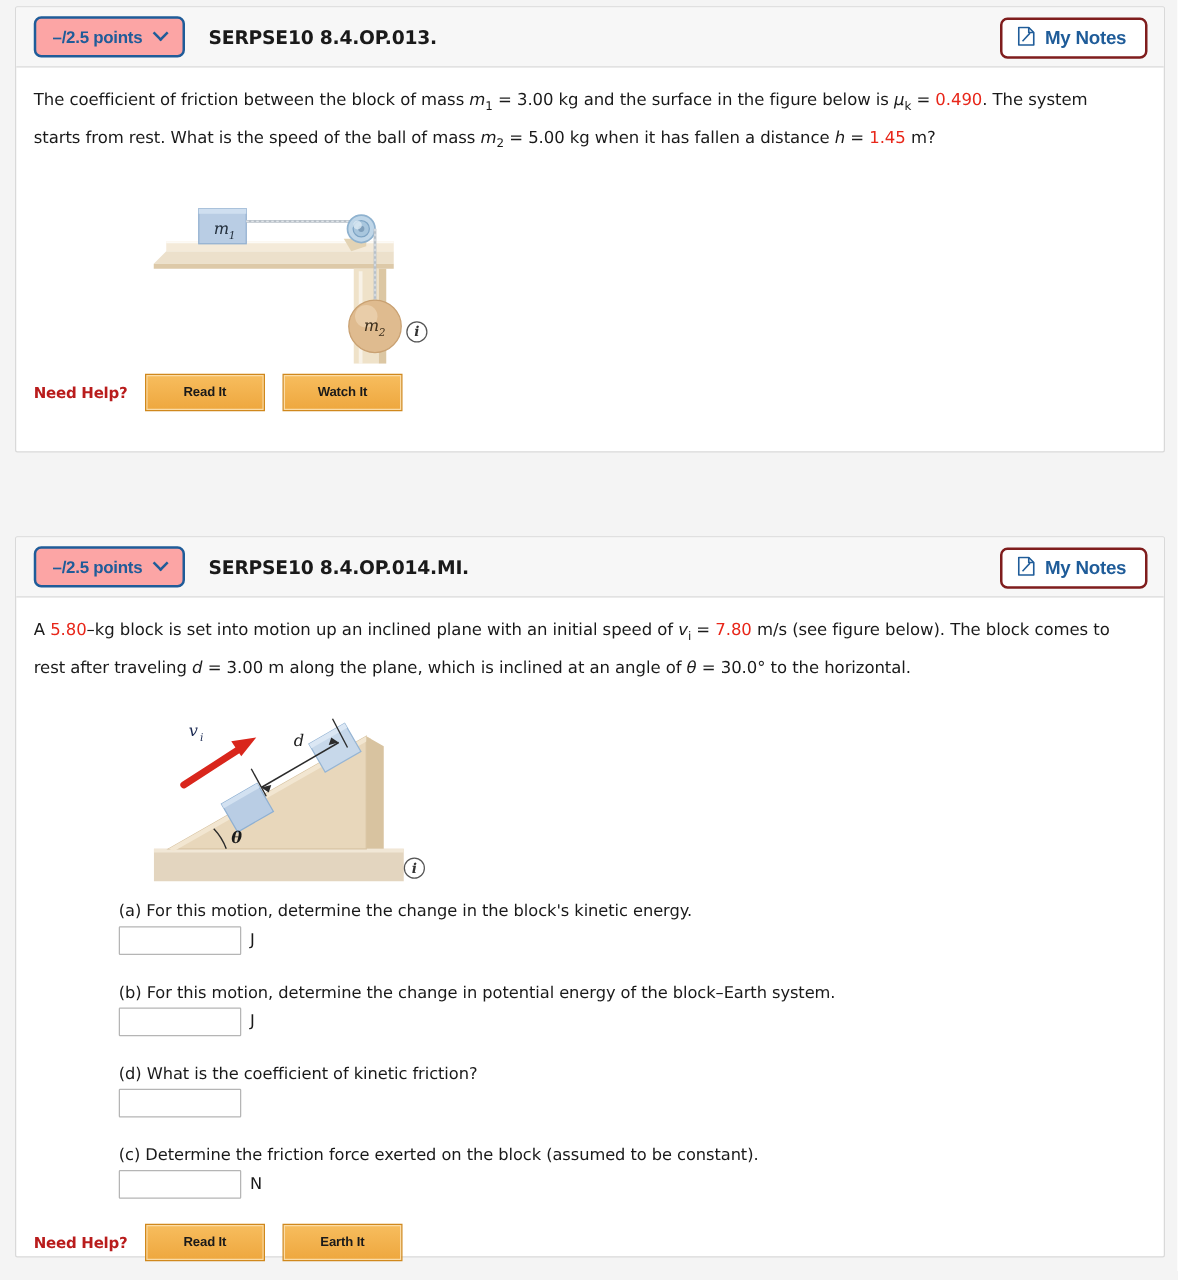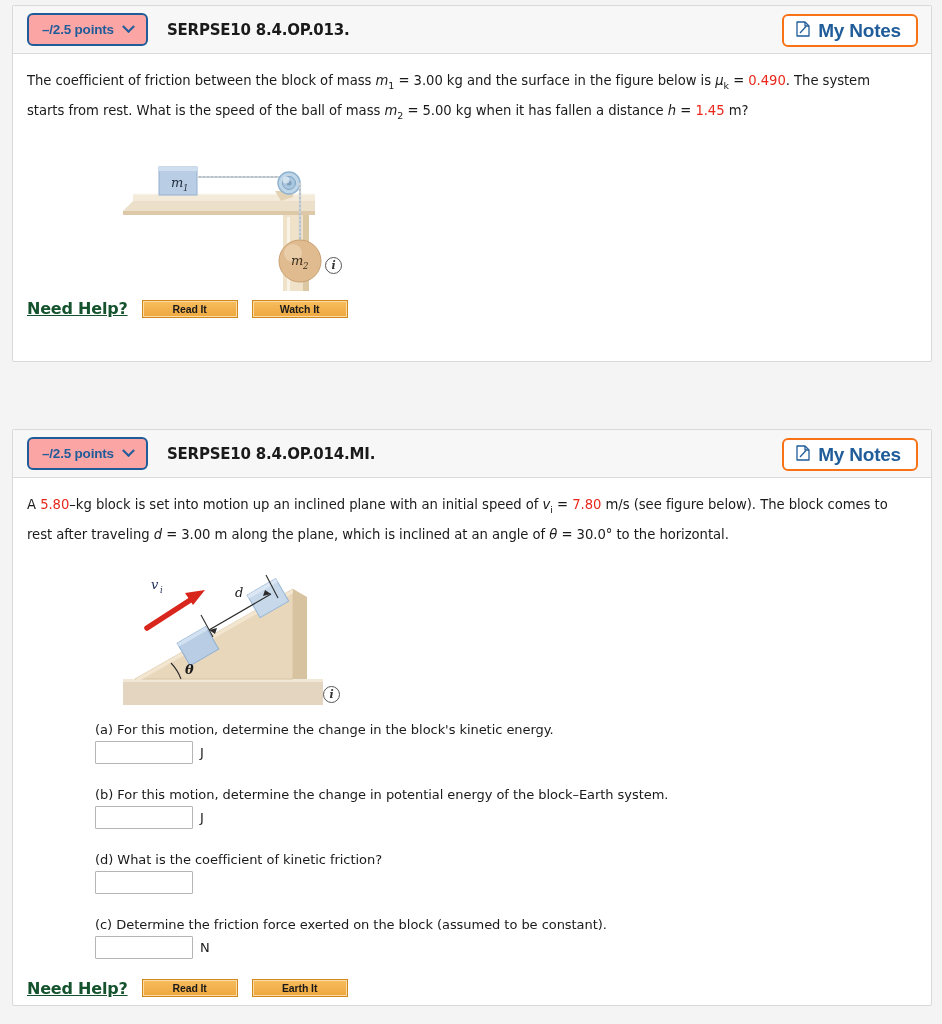--- a/index.html
+++ b/index.html
@@ -74,25 +74,25 @@
 
   .notes-btn {
     position: absolute;
     right: 13px;
     top: 8px;
     display: inline-flex;
     align-items: center;
     gap: 8px;
     height: 33px;
     padding: 0 15px 0 12px;
-    border: 2px solid #f97316;
+    border: 2px solid #7f1d1d;
     border-radius: 6px;
     background: #ffffff;
     color: #1f5c99;
-    font-size: 19px;
+    font-size: 15px;
     font-weight: 700;
     letter-spacing: -0.2px;
     cursor: pointer;
     white-space: nowrap;
   }
 
   .card-body {
     padding: 14px 18px 0 14px;
     position: relative;
   }
@@ -125,29 +125,28 @@
   }
   .unit { font-size: 13px; color: #1a1a1a; }
 
   
   .needhelp {
     display: flex;
     align-items: center;
     gap: 14px;
   }
   .needhelp-label {
-    color: #14532d;
-    font-size: 16px;
+    color: #b91c1c;
+    font-size: 12px;
     font-weight: 700;
     letter-spacing: -0.2px;
-    text-decoration: underline;
   }
   .help-btn {
     width: 96px;
-    height: 18px;
+    height: 30px;
     background: linear-gradient(#f7bd5e, #eea73e);
     border: 1px solid #d0881c;
     box-shadow: inset 0 0 0 1px #fbdca6;
     color: #1a1a1a;
     font-size: 10.5px;
     font-weight: 700;
     letter-spacing: -0.1px;
     cursor: pointer;
     padding: 0;
     line-height: 16px;

